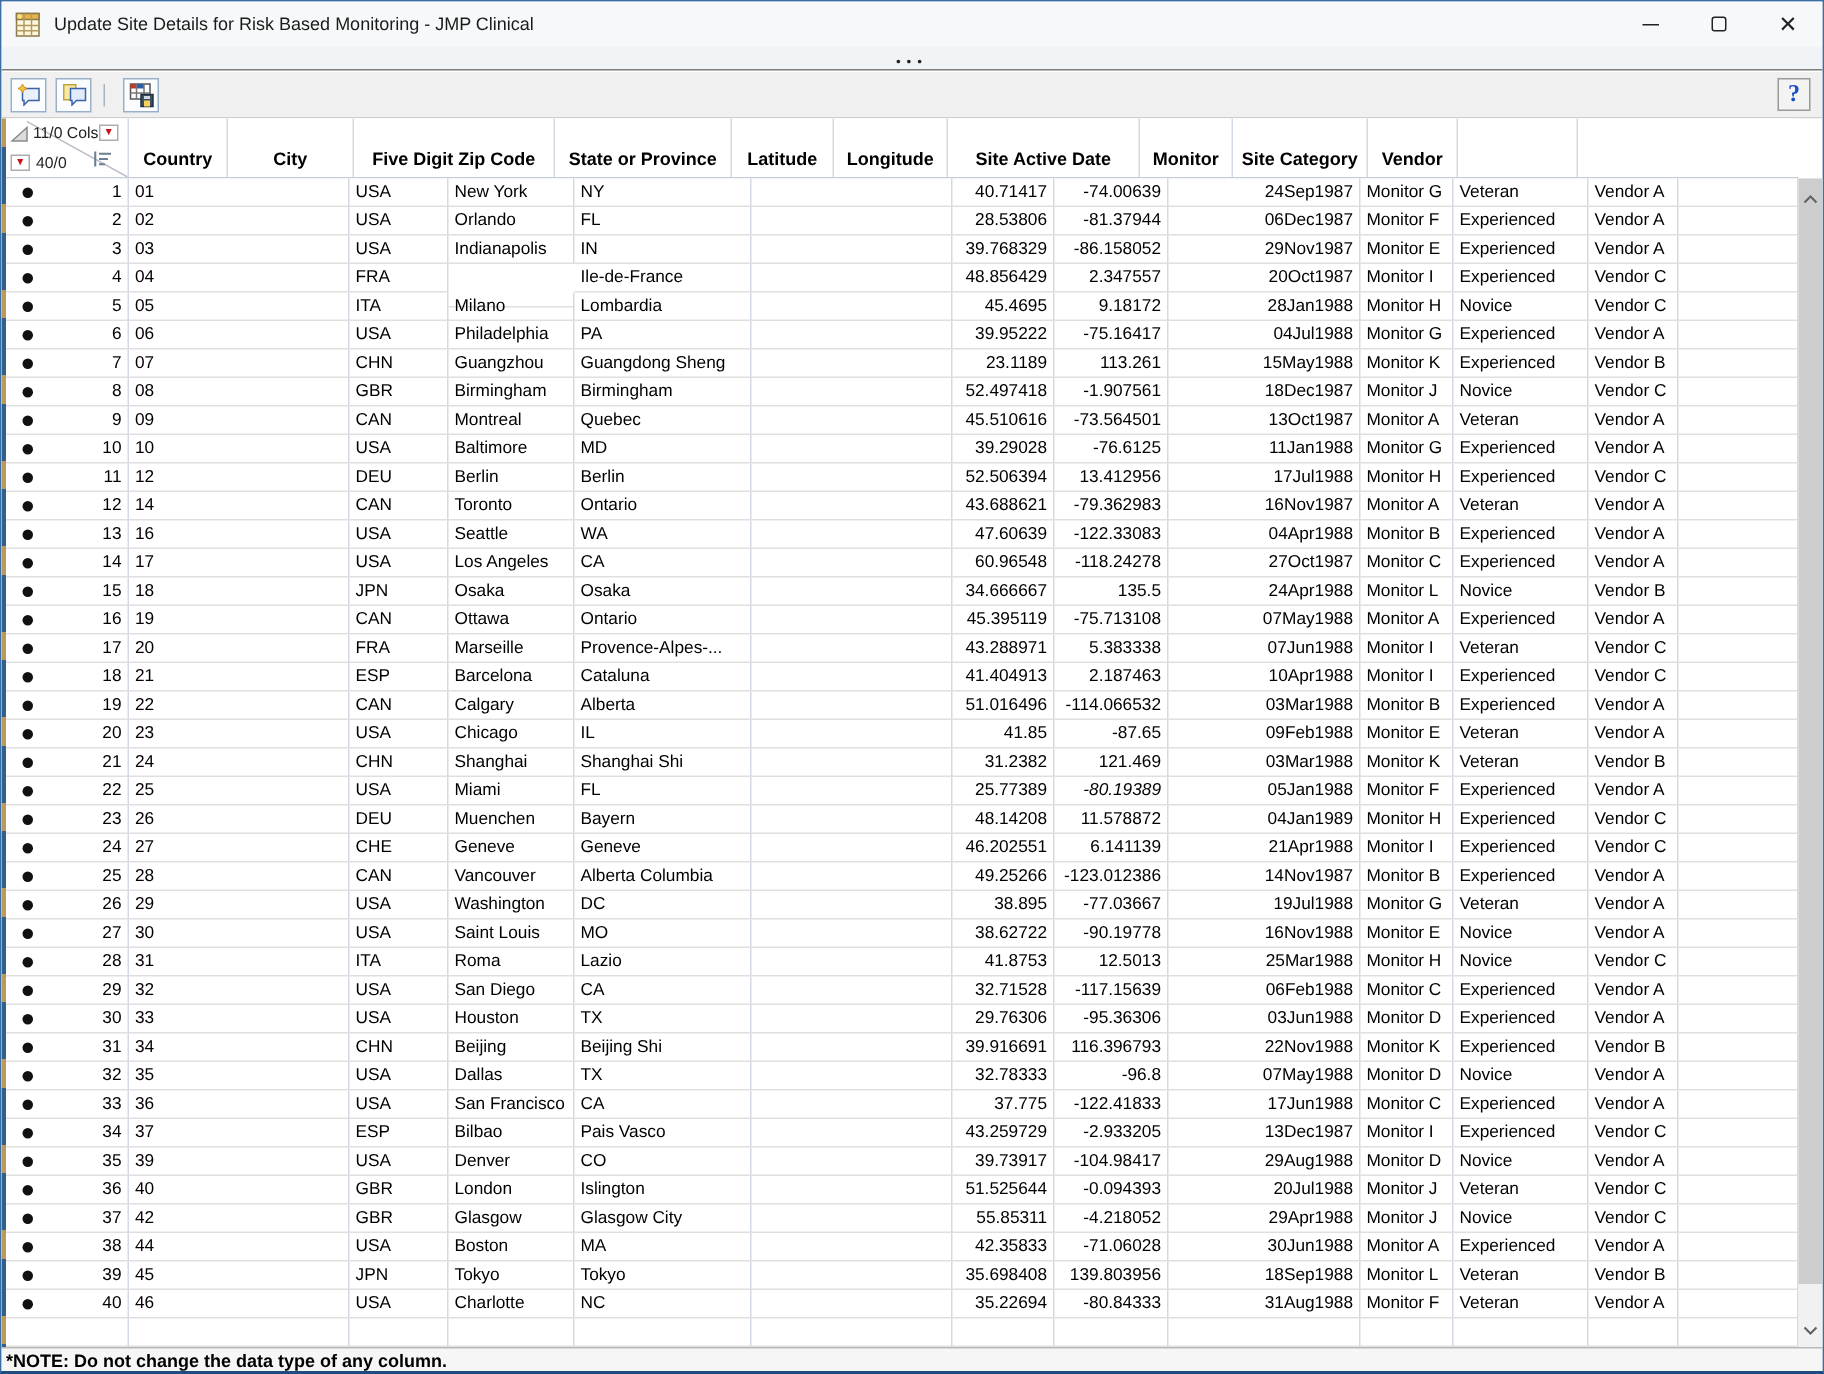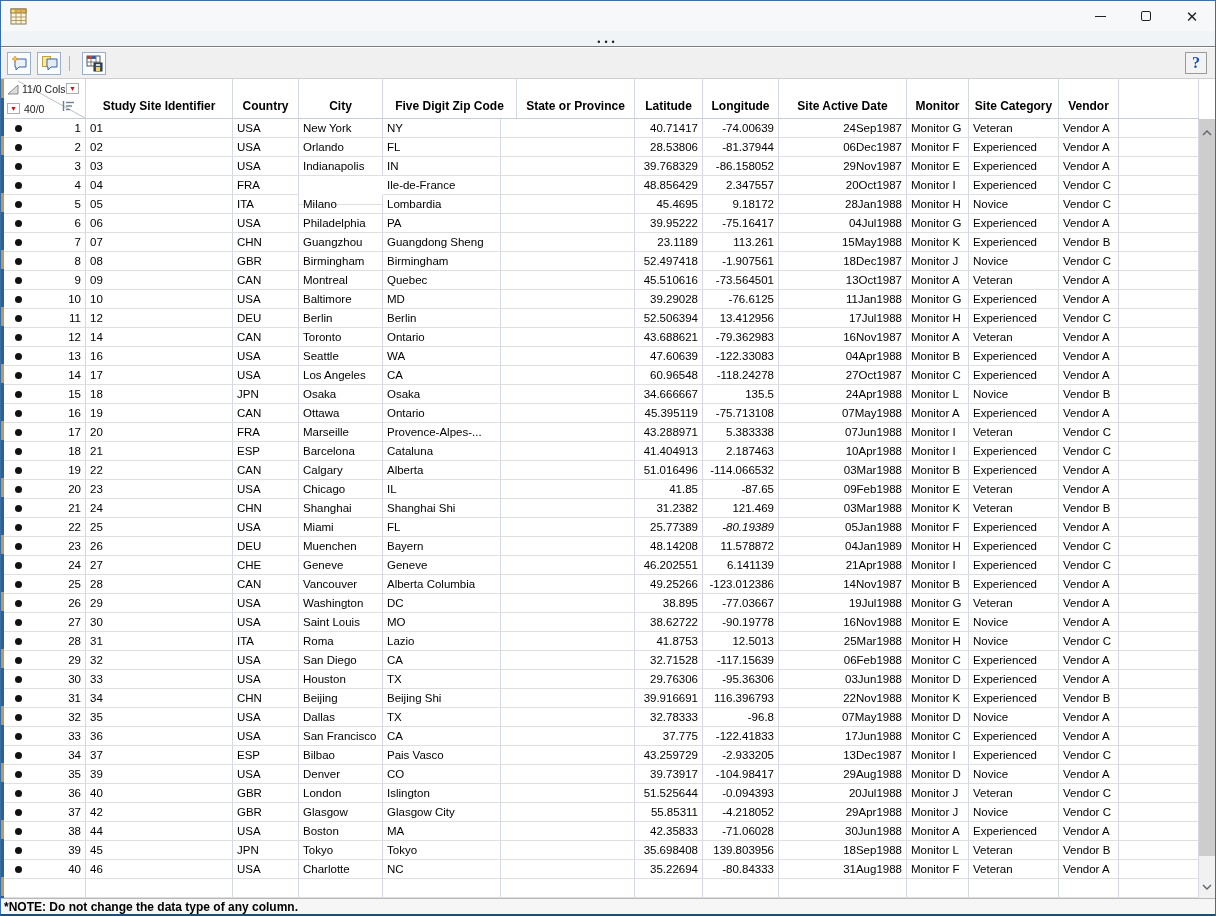--- a/index.html
+++ b/index.html
@@ -71,20 +71,21 @@
   <div class="titlebar">
     <svg class="app-icon" viewBox="0 0 17 17">
       <rect x="1" y="1" width="15" height="15" fill="#fdf6df" stroke="#8a7a4a"></rect>
       <rect x="1" y="1" width="15" height="4" fill="#e8b24a" stroke="#8a7a4a"></rect>
       <line x1="6" y1="1" x2="6" y2="16" stroke="#b09a60"></line>
       <line x1="11" y1="1" x2="11" y2="16" stroke="#b09a60"></line>
       <line x1="1" y1="9" x2="16" y2="9" stroke="#b09a60"></line>
       <line x1="1" y1="12.5" x2="16" y2="12.5" stroke="#b09a60"></line>
       <circle cx="3" cy="3" r="1.6" fill="#f5e07a"></circle>
     </svg>
+    <span class="title-text">Update Site Details for Risk Based Monitoring - JMP Clinical</span>
     <div class="win-controls">
       <div class="win-btn">
           <span class="min-glyph"></span>
         </div>
       <div class="win-btn">
           <span class="max-glyph"></span>
         </div>
       <div class="win-btn">
           <span class="close-glyph">✕</span>
         </div>
@@ -140,21 +141,20 @@
           <span class="red-dd cols">▼</span>
           <span class="red-dd rows">▼</span>
           <span class="corner-rows">40/0</span>
           <svg class="rows-list-icon" width="13" height="12" viewBox="0 0 13 12">
             <line x1="4" y1="2.5" x2="12" y2="2.5" stroke="#6b7f93" stroke-width="1.4"></line>
             <line x1="4" y1="6" x2="10" y2="6" stroke="#6b7f93" stroke-width="1.4"></line>
             <line x1="4" y1="9.5" x2="8" y2="9.5" stroke="#6b7f93" stroke-width="1.4"></line>
             <line x1="1.5" y1="1" x2="1.5" y2="11" stroke="#6b7f93" stroke-width="1.4"></line>
           </svg>
         </div>
-      <div class="hcell" style="width: 147px;">Study Site Identifier</div>
           <div class="hcell" style="width: 66px;">Country</div>
           <div class="hcell" style="width: 84px;">City</div>
           <div class="hcell" style="width: 134px;">Five Digit Zip Code</div>
           <div class="hcell" style="width: 118px;">State or Province</div>
           <div class="hcell" style="width: 68px;">Latitude</div>
           <div class="hcell" style="width: 76px;">Longitude</div>
           <div class="hcell" style="width: 128px;">Site Active Date</div>
           <div class="hcell" style="width: 62px;">Monitor</div>
           <div class="hcell" style="width: 90px;">Site Category</div>
           <div class="hcell" style="width: 60px;">Vendor</div>

